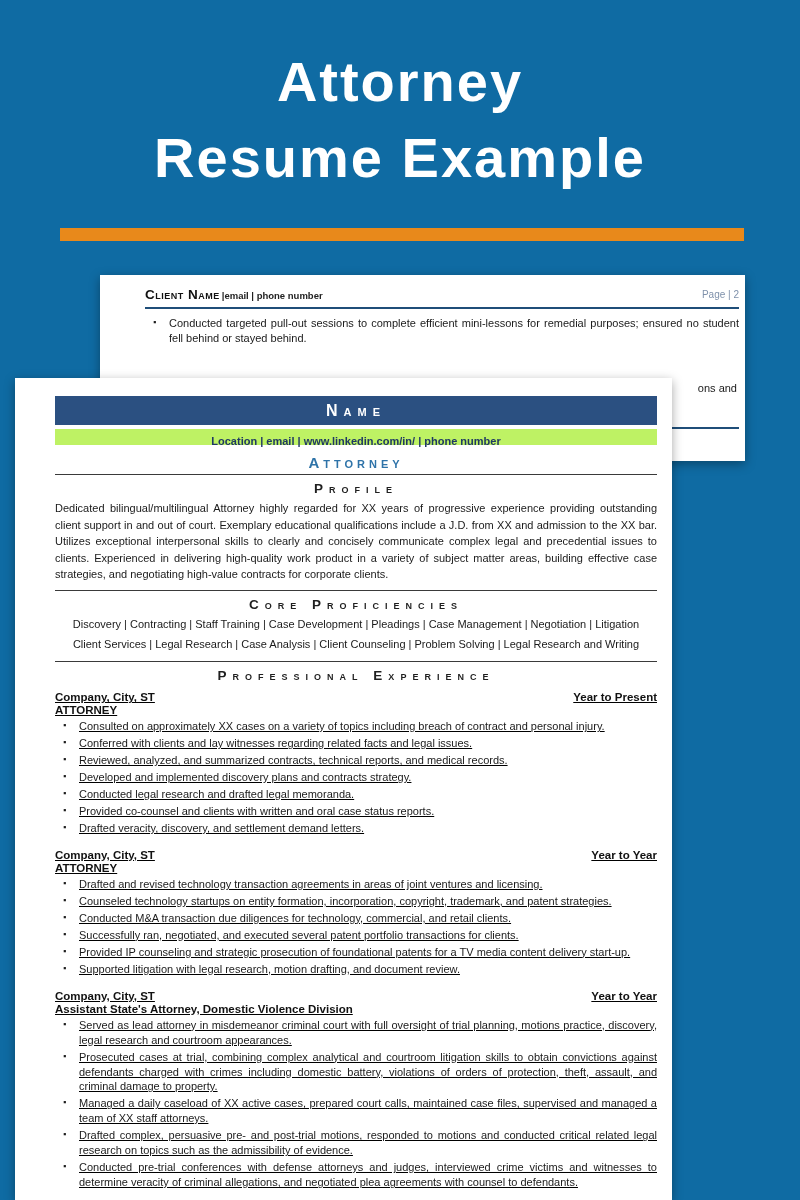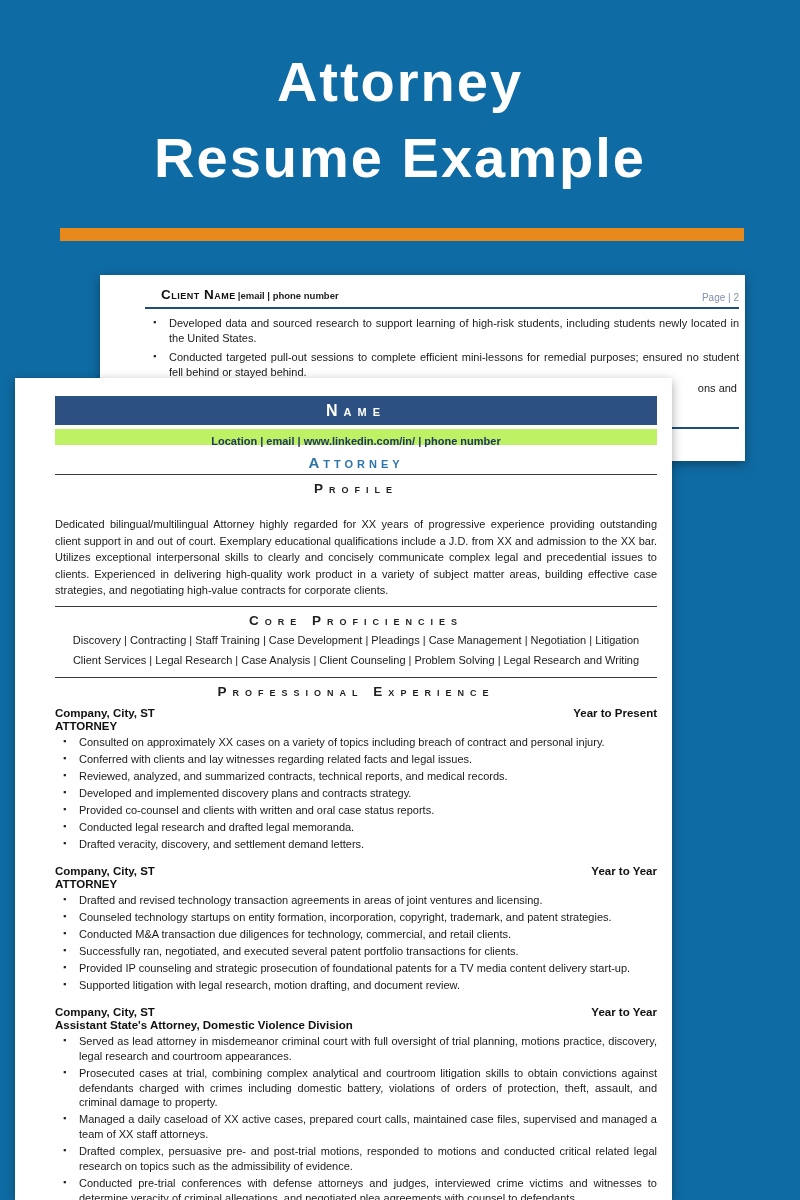--- a/index.html
+++ b/index.html
@@ -58,22 +58,21 @@
   
   .back-page {
     left: 100px; top: 275px;
     width: 645px; height: 186px;
     padding: 10px 6px 0 45px;
     z-index: 1;
   }
   .bp-header {
     display: flex;
     justify-content: space-between;
-    align-items: flex-end;
-    margin-left: 16px;
+    align-items: center;
   }
   .bp-name {
     font-variant: small-caps;
     font-weight: bold;
     font-size: 13.5px;
     letter-spacing: 0.5px;
     color: #111111;
   }
   .bp-contact {
     font-weight: bold;
@@ -149,36 +148,36 @@
   .section-heading {
     margin-top: 6px;
     text-align: center;
     font-variant: small-caps;
     font-weight: bold;
     font-size: 13.5px;
     letter-spacing: 6px;
     color: #1f1f1f;
   }
   .profile-text {
-    margin-top: 20px;
+    margin-top: 4px;
     font-size: 11px;
     line-height: 1.5;
     color: #1a1a1a;
     text-align: justify;
   }
   .rule.after-profile { margin-top: 7px; }
   .skills {
     text-align: center;
     font-size: 11px;
     color: #1a1a1a;
     margin-top: 5px;
     line-height: 1.4;
   }
   .rule.after-skills { margin-top: 9px; }
-  .job { margin-top: 13px; }
+  .job { margin-top: 13px; text-decoration: underline; }
   .job.first { margin-top: 8px; }
   .job-header {
     display: flex;
     justify-content: space-between;
     font-weight: bold;
     font-size: 11.5px;
     color: #111111;
   }
   .job-title {
     font-weight: bold;
@@ -206,21 +205,20 @@
 
   <section class="page back-page">
     <header class="bp-header">
       <div>
         <span class="bp-name">Client Name</span><span class="bp-contact">|email | phone number</span>
       </div>
       <span class="bp-pagenum">Page | 2</span>
     </header>
     <div class="bp-rule"></div>
     <ul class="bullets">
-        <li>Developed data and sourced research to support learning of high-risk students, including students newly located in the United States.</li>
         <li>Conducted targeted pull-out sessions to complete efficient mini-lessons for remedial purposes; ensured no student fell behind or stayed behind.</li>
       </ul>
     <div class="bp-fragment">ons and</div>
     <div class="bp-rule-lower"></div>
   </section>
 
   <section class="page front-page">
 
     <div class="name-bar">Name</div>
     <div class="contact-bar">Location | email | www.linkedin.com/in/ | phone number</div>
@@ -243,22 +241,22 @@
       <div class="job-header">
         <span>Company, City, ST</span>
         <span>Year to Present</span>
       </div>
       <div class="job-title">ATTORNEY</div>
       <ul class="bullets">
           <li>Consulted on approximately XX cases on a variety of topics including breach of contract and personal injury.</li>
           <li>Conferred with clients and lay witnesses regarding related facts and legal issues.</li>
           <li>Reviewed, analyzed, and summarized contracts, technical reports, and medical records.</li>
           <li>Developed and implemented discovery plans and contracts strategy.</li>
+          <li>Conducted legal research and drafted legal memoranda.</li>
           <li>Provided co-counsel and clients with written and oral case status reports.</li>
-          <li>Conducted legal research and drafted legal memoranda.</li>
           <li>Drafted veracity, discovery, and settlement demand letters.</li>
         </ul>
     </div>
 
     <div class="job">
       <div class="job-header">
         <span>Company, City, ST</span>
         <span>Year to Year</span>
       </div>
       <div class="job-title">ATTORNEY</div>

